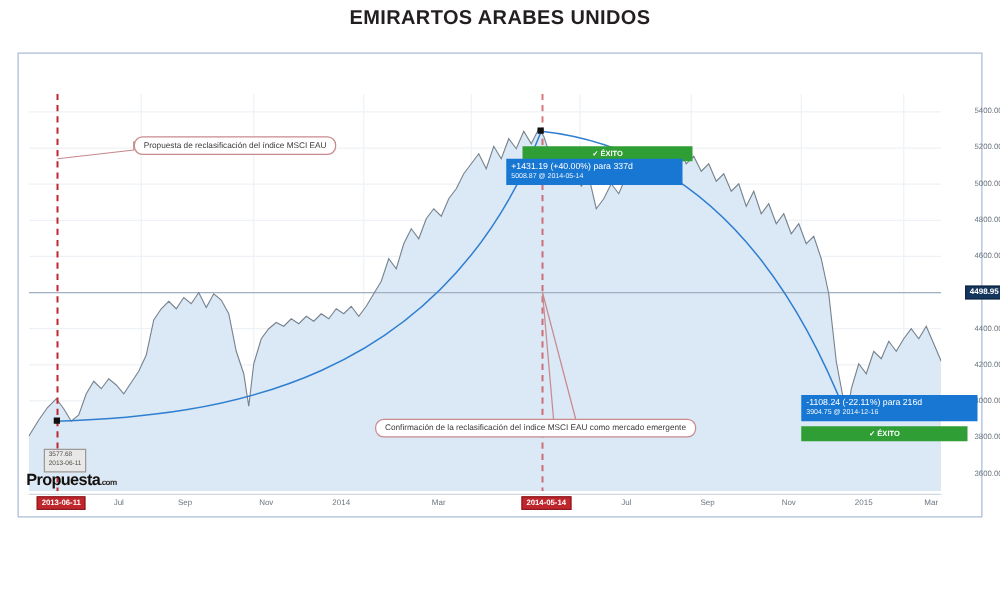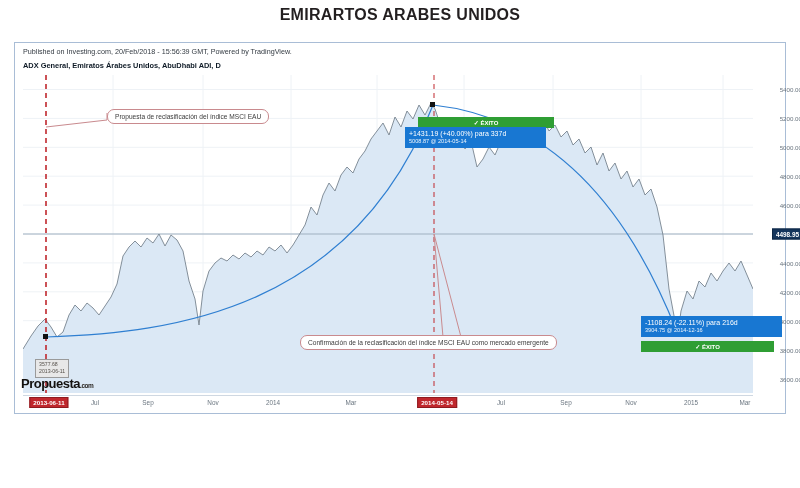--- a/index.html
+++ b/index.html
@@ -81,22 +81,20 @@
   }
   #watermark em{font-style:normal;font-size:6.5px;font-weight:bold;color:#2b2723;}
 </style>
 </head>
 <body>
 
 <div id="page-title">EMIRARTOS ARABES UNIDOS</div>
 
 <div id="chart-frame">
 
-  <div id="published-line">Published on Investing.com, 20/Feb/2018 - 15:56:39 GMT, Powered by TradingView.</div>
-  <div id="symbol-line">ADX General, Emiratos Árabes Unidos, AbuDhabi ADI, D</div>
 
   <div id="plot">
     <svg width="730" height="318" viewBox="0 0 730 318" xmlns="http://www.w3.org/2000/svg">
       <defs>
         <clipPath id="clipPlot">
             <rect x="0" y="0" width="730" height="318"></rect>
           </clipPath>
       </defs>
 
       <g stroke="#eef2f6" stroke-width="1">

